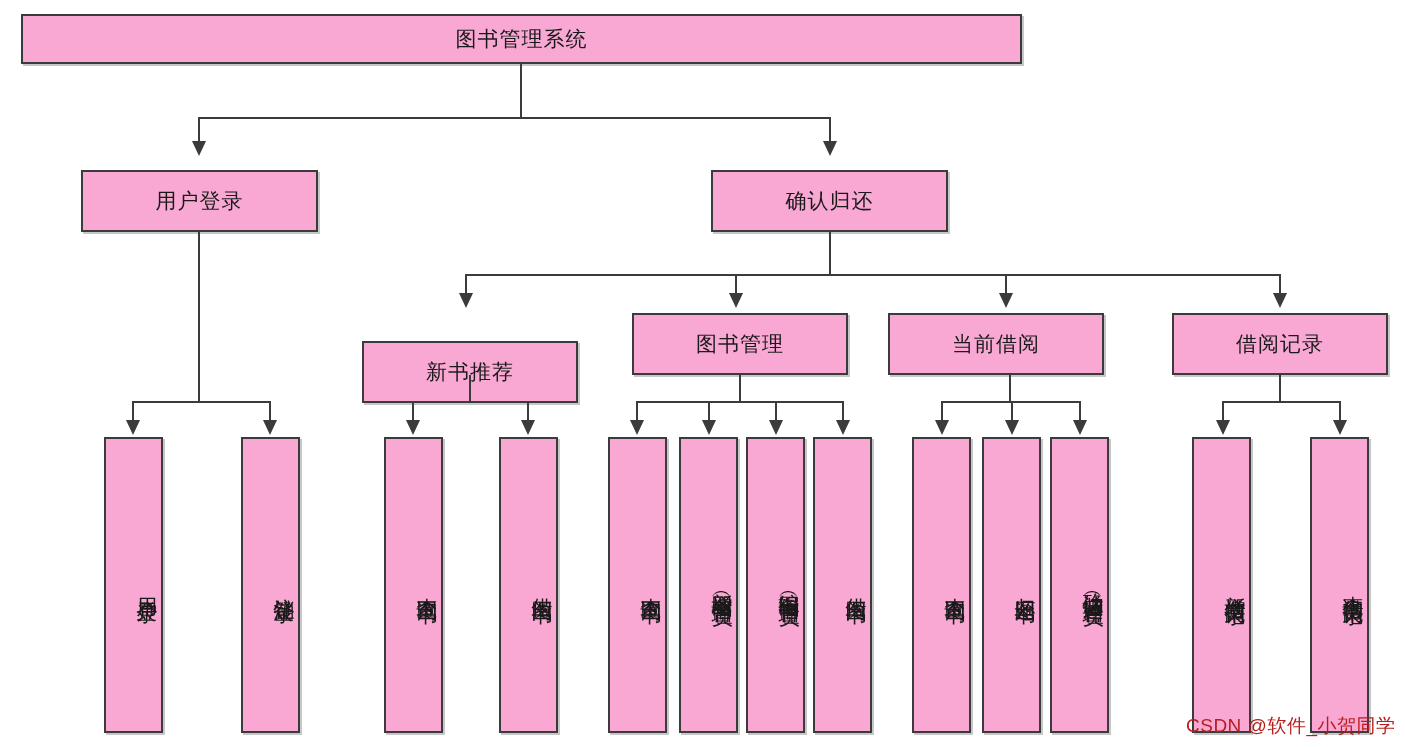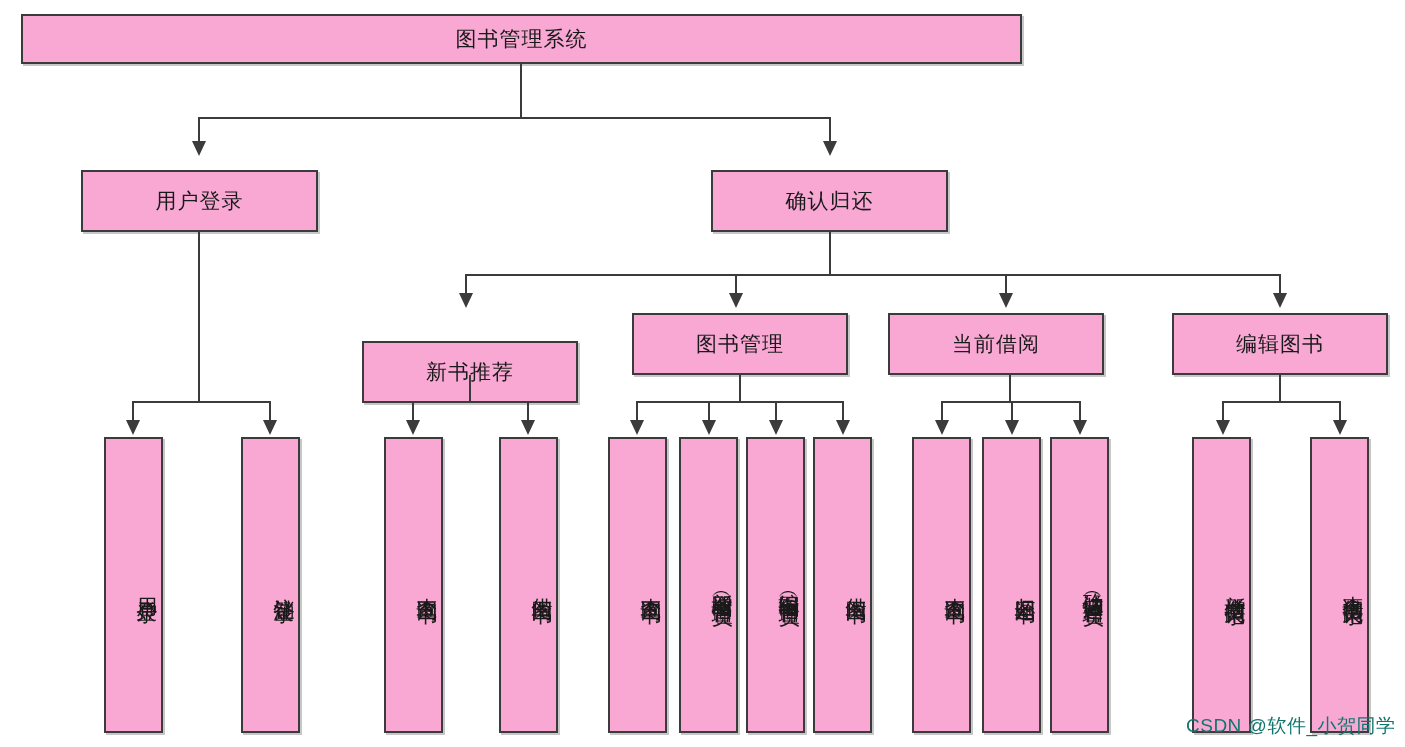--- a/index.html
+++ b/index.html
@@ -59,21 +59,21 @@
     position: absolute;
     width: 0;
     height: 0;
     border-left: 7px solid transparent;
     border-right: 7px solid transparent;
     border-top: 15px solid #3b3b3b;
   }
   
   #watermark {
     position: absolute;
-    color: #0f766e;
+    color: #b91c1c;
     font-size: 19px;
     white-space: nowrap;
     letter-spacing: 0.5px;
     user-select: none;
   }
 </style>
 </head>
 <body>
 
 <div id="canvas">
@@ -118,21 +118,21 @@
   <div class="node h" style="left:362px; top:313px; width:216px; height:62px;margin-top:28px;">
     <span class="txt">新书推荐</span>
   </div>
   <div class="node h" style="left:632px; top:313px; width:216px; height:62px;">
     <span class="txt">图书管理</span>
   </div>
   <div class="node h" style="left:888px; top:313px; width:216px; height:62px;">
     <span class="txt">当前借阅</span>
   </div>
   <div class="node h" style="left:1172px; top:313px; width:216px; height:62px;">
-    <span class="txt">编辑图书</span>
+    <span class="txt">借阅记录</span>
   </div>
 
   <div class="ln v" style="left:469px; top:375px; height:26px;"></div>
   <div class="ln h" style="left:412px; top:401px; width:115px;"></div>
   <div class="ln v" style="left:412px; top:401px; height:22px;"></div>
   <div class="arrow" style="left:406px; top:420px;"></div>
   <div class="ln v" style="left:527px; top:401px; height:22px;"></div>
   <div class="arrow" style="left:521px; top:420px;"></div>
 
   <div class="ln v" style="left:739px; top:375px; height:26px;"></div>

